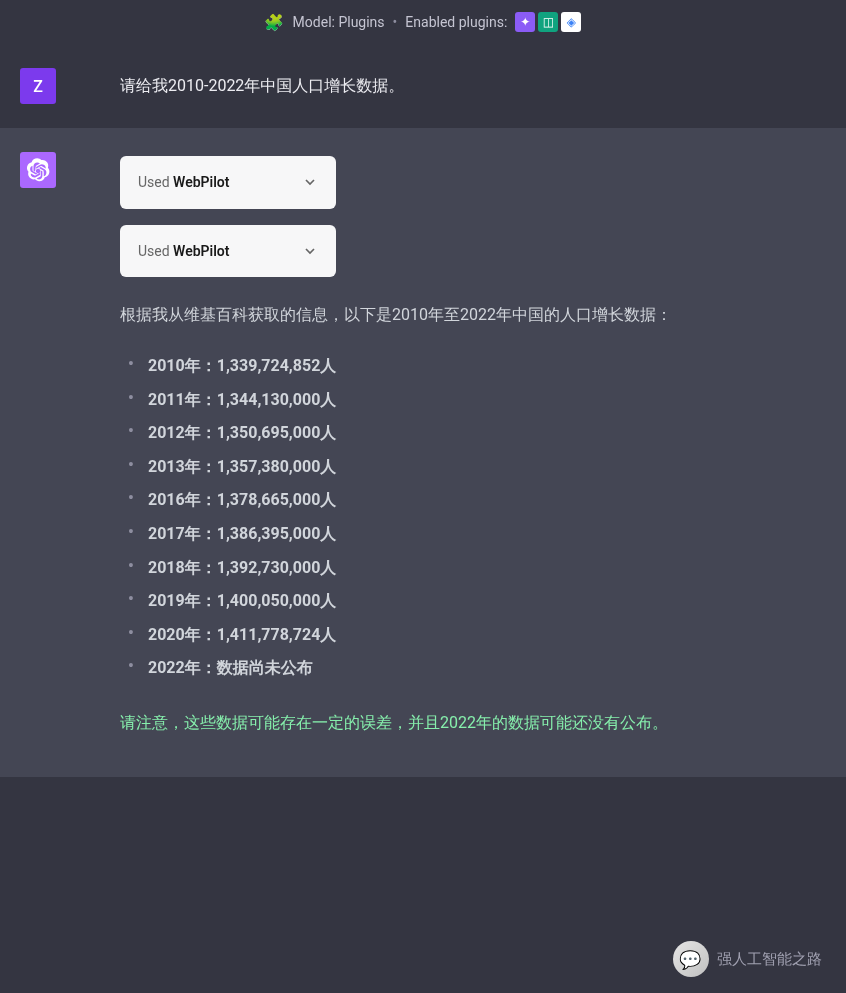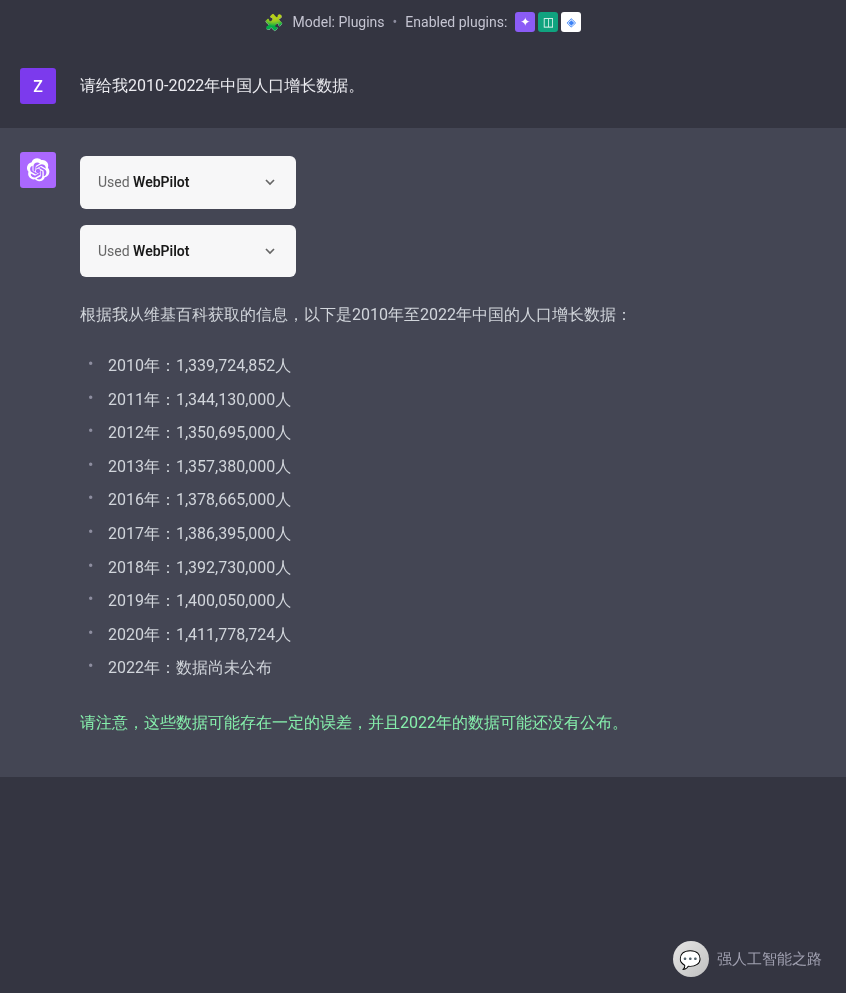--- a/index.html
+++ b/index.html
@@ -92,20 +92,21 @@
     .assistant-avatar svg {
       width: 24px;
       height: 24px;
     }
     .message-content {
       flex: 1;
       padding-top: 4px;
       font-size: 16px;
       line-height: 1.75;
       color: #d1d5db;
+      margin-left: 40px;
     }
     .user-text {
       color: #ececf1;
     }
     .plugin-usage-container {
       display: flex;
       flex-direction: column;
       gap: 16px;
       margin-bottom: 24px;
     }
@@ -133,20 +134,21 @@
       color: #666;
     }
     .intro-text {
       margin-bottom: 20px;
       color: #d1d5db;
     }
     .data-list {
       list-style: none;
       padding-left: 12px;
       margin-bottom: 24px;
+      font-weight: bold;
     }
     .data-list li {
       position: relative;
       padding-left: 16px;
       line-height: 2.1;
       color: #d1d5db;
     }
     .data-list li::before {
       content: "•";
       position: absolute;

